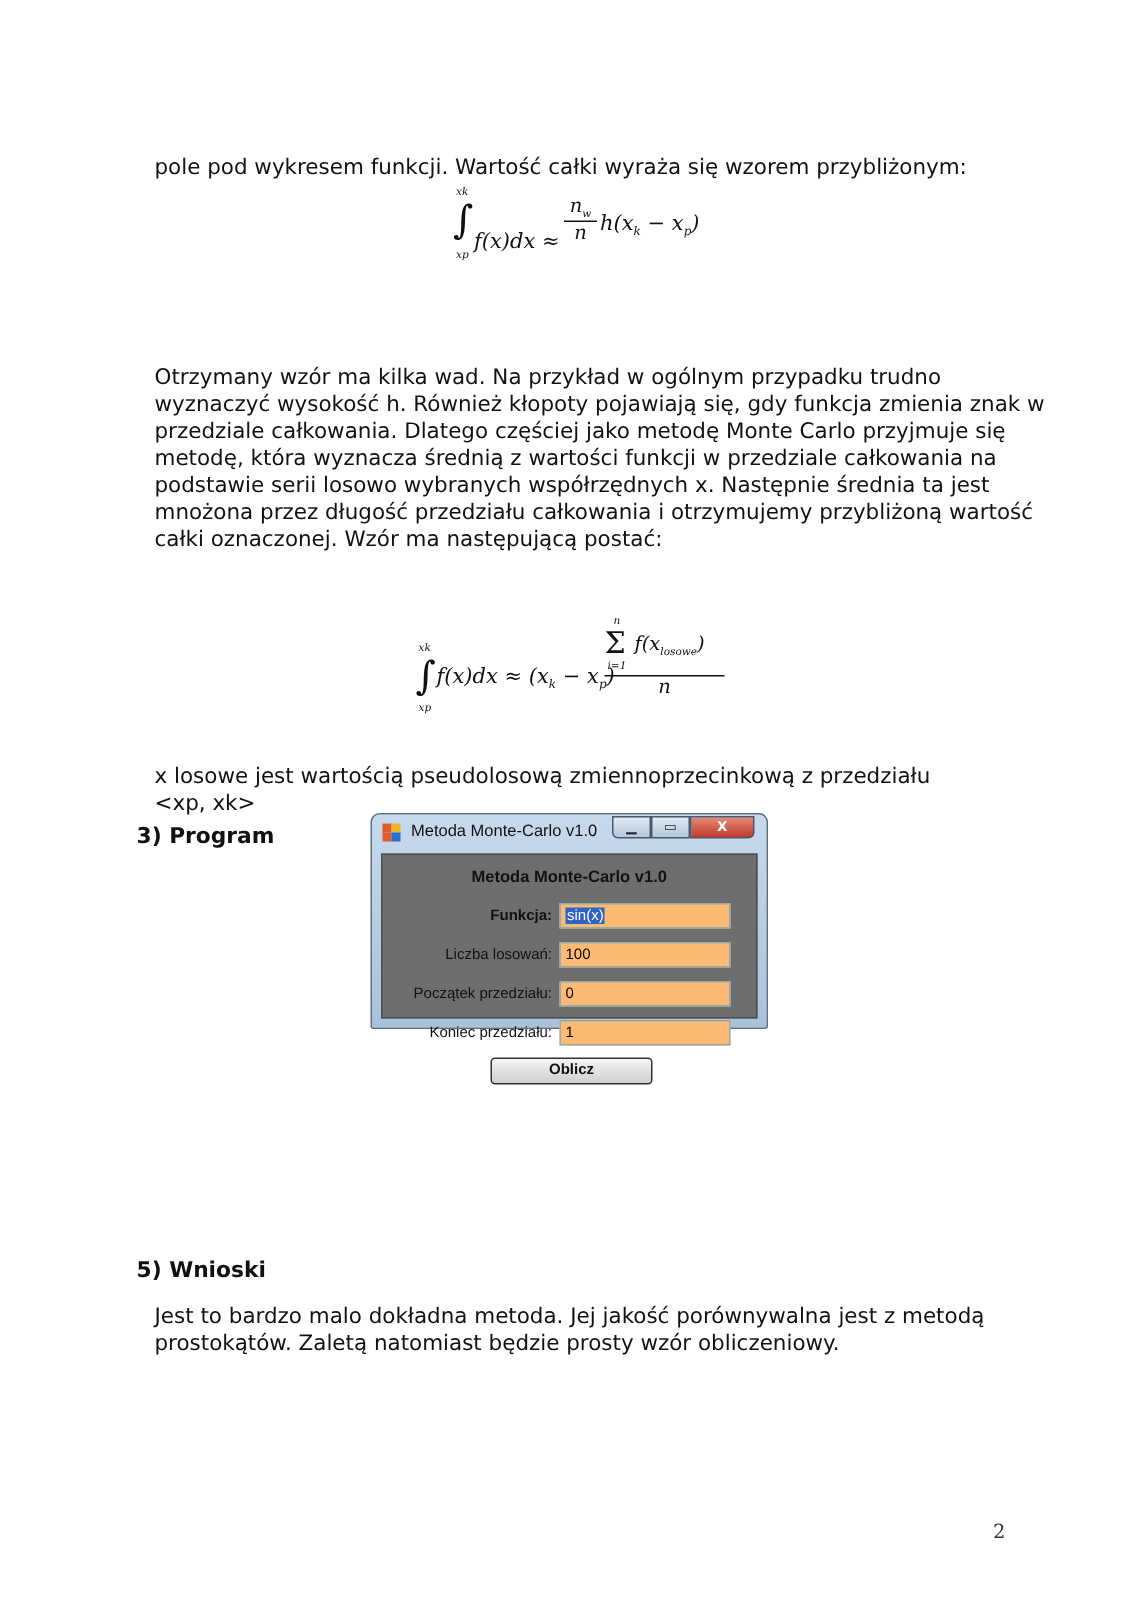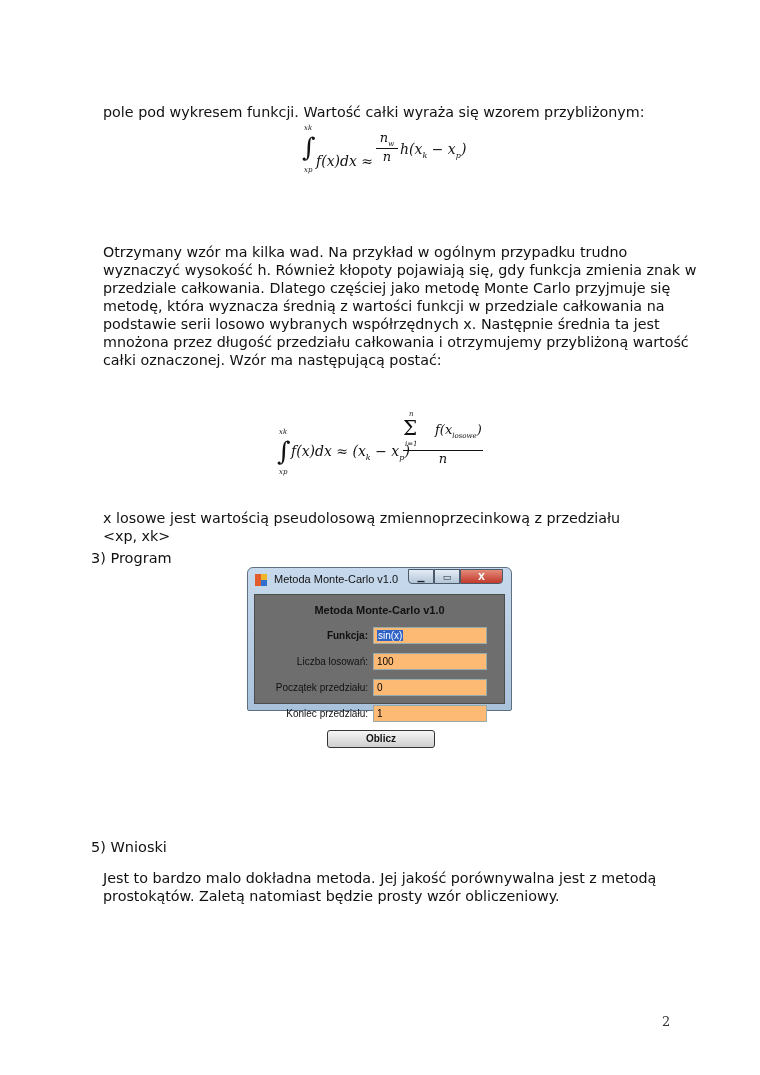--- a/index.html
+++ b/index.html
@@ -1,32 +1,32 @@
 <!DOCTYPE html>
 <html><head>
 <meta charset="utf-8">
 <style>
   html, body { margin: 0; padding: 0; background: #ffffff; }
   body { width: 760px; height: 1075px; position: relative; overflow: hidden;
          font-family: "DejaVu Sans", sans-serif; color: #111; }
   .para { position: absolute; left: 91px; width: 600px; font-size: 14.3px; line-height: 18px; margin: 12px; }
-  .heading { position: absolute; left: 91px; font-size: 14.5px; font-weight: normal; margin: 0; }
+  .heading { position: absolute; left: 91px; font-size: 14.5px; font-weight: bold; margin: 0; }
   .formula { position: absolute; font-family: "DejaVu Serif", serif; font-style: italic; color: #111; }
   .f1 { left: 300px; top: 128px; width: 180px; height: 50px; }
   .f2 { left: 275px; top: 410px; width: 220px; height: 70px; }
   .int { position: absolute; font-style: normal; font-size: 26px; line-height: 26px; }
   .lim { position: absolute; font-size: 7px; }
   .body-f { position: absolute; font-size: 14px; white-space: nowrap; }
   .frac { position: absolute; text-align: center; font-size: 13px; }
   .frac .num { border-bottom: 1px solid #111; padding: 0 2px; }
   .frac sub { font-size: 7px; }
   sub { font-size: 8px; }
 
   
-  .win { position: absolute; left: 247px; top: 567px; width: 265px; height: 144px;
+  .win { position: absolute; left: 247px; top: 542px; width: 265px; height: 144px;
          background: linear-gradient(#c7d9ec, #a9c2dc); border: 1px solid #5f6f80; border-radius: 6px 6px 2px 2px;
          box-sizing: border-box; }
   .titlebar { position: absolute; left: 0; top: 0; right: 0; height: 24px; }
   .app-icon { position: absolute; left: 7px; top: 6px; width: 12px; height: 12px; }
   .app-icon i { position: absolute; width: 6px; height: 6px; }
   .win-title { position: absolute; left: 26px; top: 5px; font-size: 11px; font-family: "Liberation Sans", sans-serif; color: #111; }
   .wbtns { position: absolute; right: 8px; top: 1px; display: flex; }
   .wbtn { height: 15px; border: 1px solid #4a5a6a; box-sizing: border-box; display:flex; align-items:center; justify-content:center;
           background: linear-gradient(#e3ecf5, #b4c6d8); font-size: 9px; font-weight: bold; color:#223; }
   .wbtn.min { width: 26px; border-radius: 0 0 0 4px; }
@@ -66,21 +66,21 @@
 <div class="formula f2">
   <span class="lim" style="left:4px;top:18px;">xk</span>
   <span class="int" style="left:2px;top:28px;">∫</span>
   <span class="lim" style="left:4px;top:58px;">xp</span>
   <span class="body-f" style="left:16px;top:33px;"><span>f(x)dx ≈ (x</span><sub>k</sub><span> − x</span><sub>p</sub><span>)</span></span>
   <span class="frac" style="left:128px;top:0px;width:80px;">
     <div class="num" style="position:relative;height:40px;">
       <span style="position:absolute;left:6px;top:0;font-size:7px;">n</span>
       <span style="position:absolute;left:0;top:6px;font-size:20px;font-style:normal;">Σ</span>
       <span style="position:absolute;left:2px;top:30px;font-size:7px;">i=1</span>
-      <span style="position:absolute;left:20px;top:12px;font-size:13px;margin-left:12px;"><span>f(x</span><sub>losowe</sub><span>)</span></span>
+      <span style="position:absolute;left:20px;top:12px;font-size:13px;"><span>f(x</span><sub>losowe</sub><span>)</span></span>
     </div>
     <div>n</div>
   </span>
 </div>
 
 <p class="para" style="top:497px;">x losowe jest wartością pseudolosową zmiennoprzecinkową z przedziału</p>
 <p class="para" style="top:515px;">&lt;xp, xk&gt;</p>
 
 <p class="heading" style="top:550px;">3) Program</p>
 

